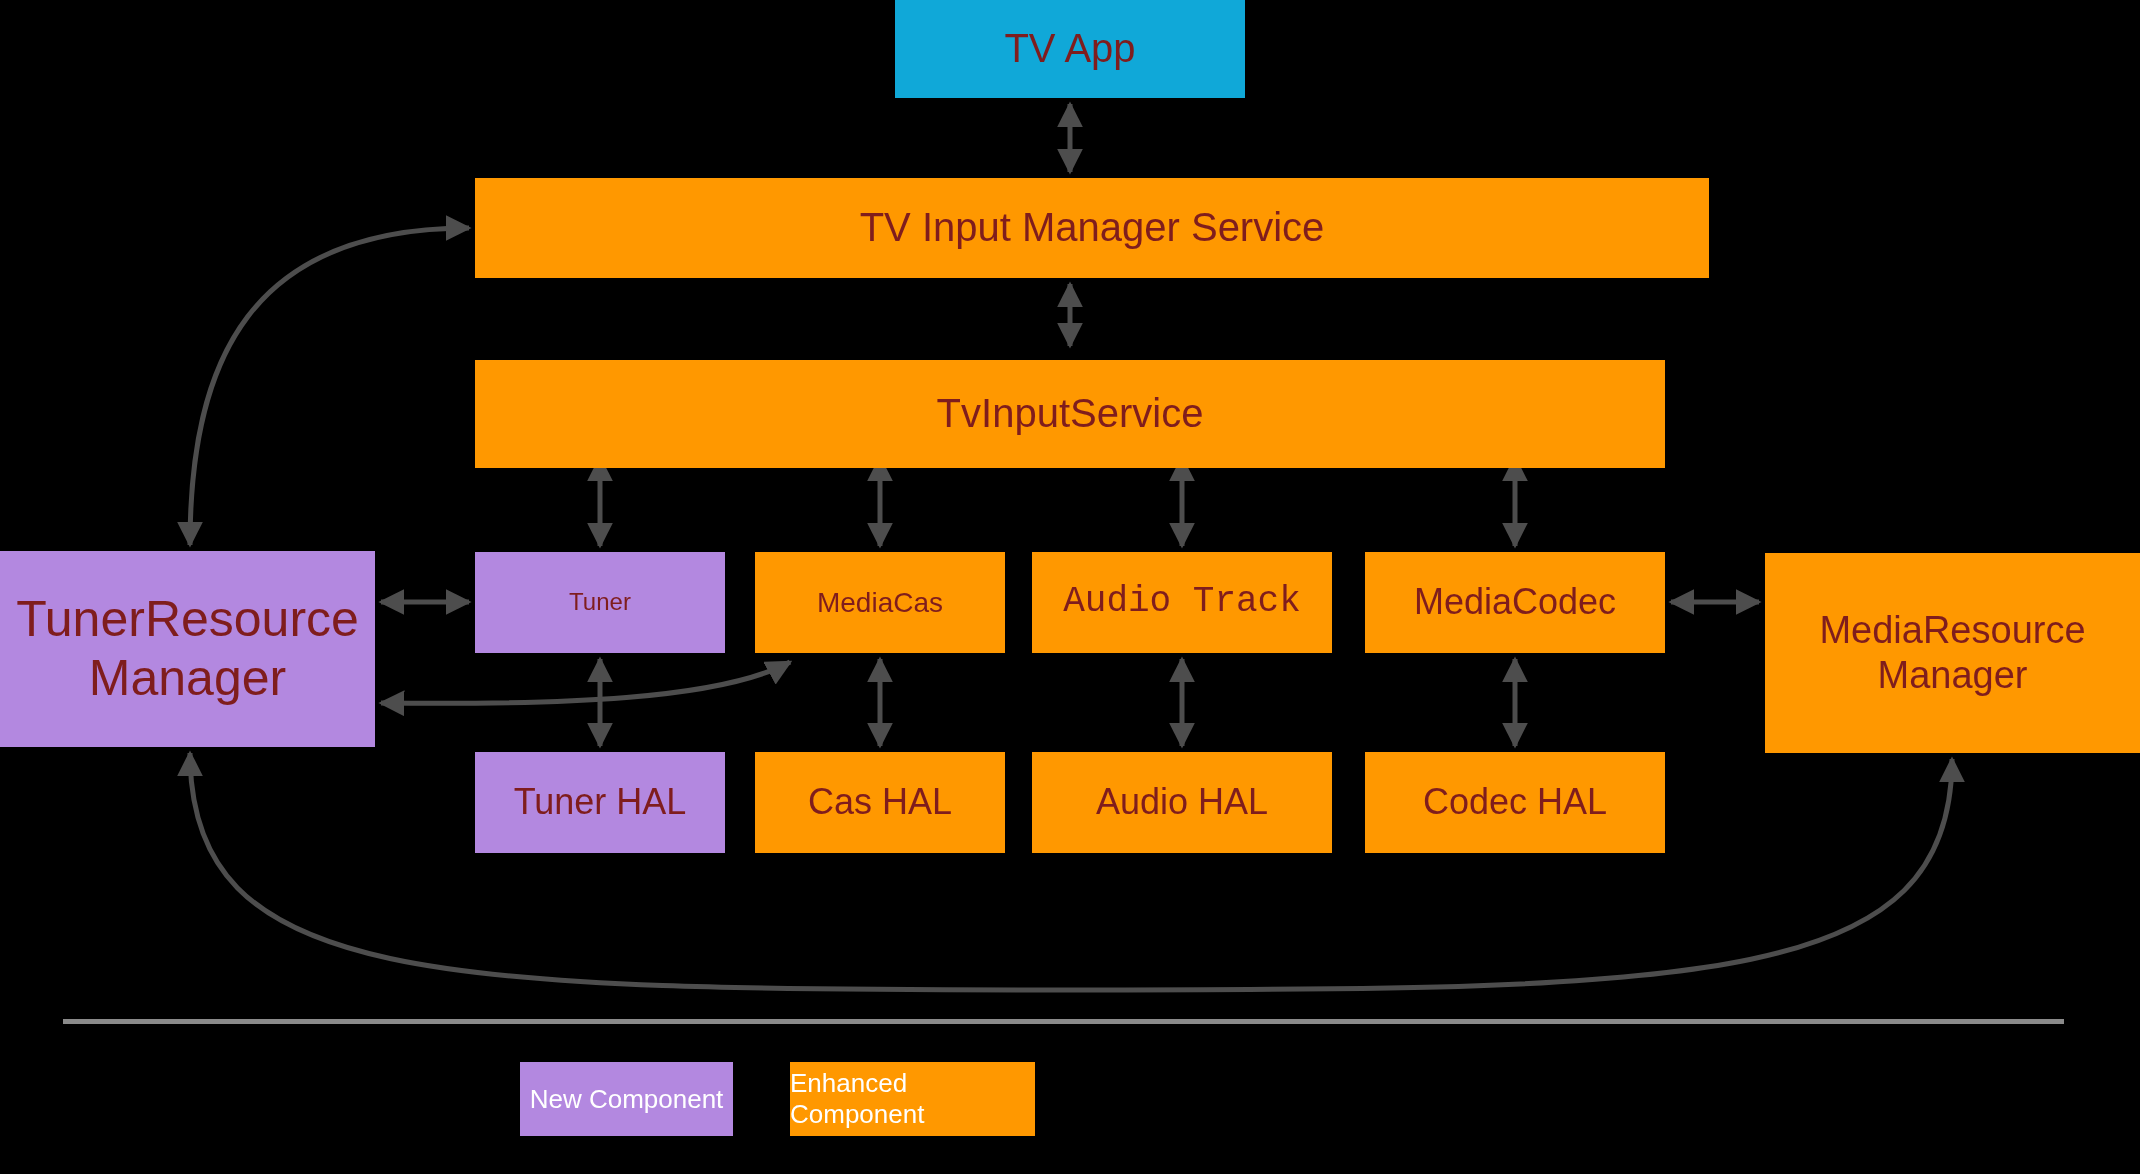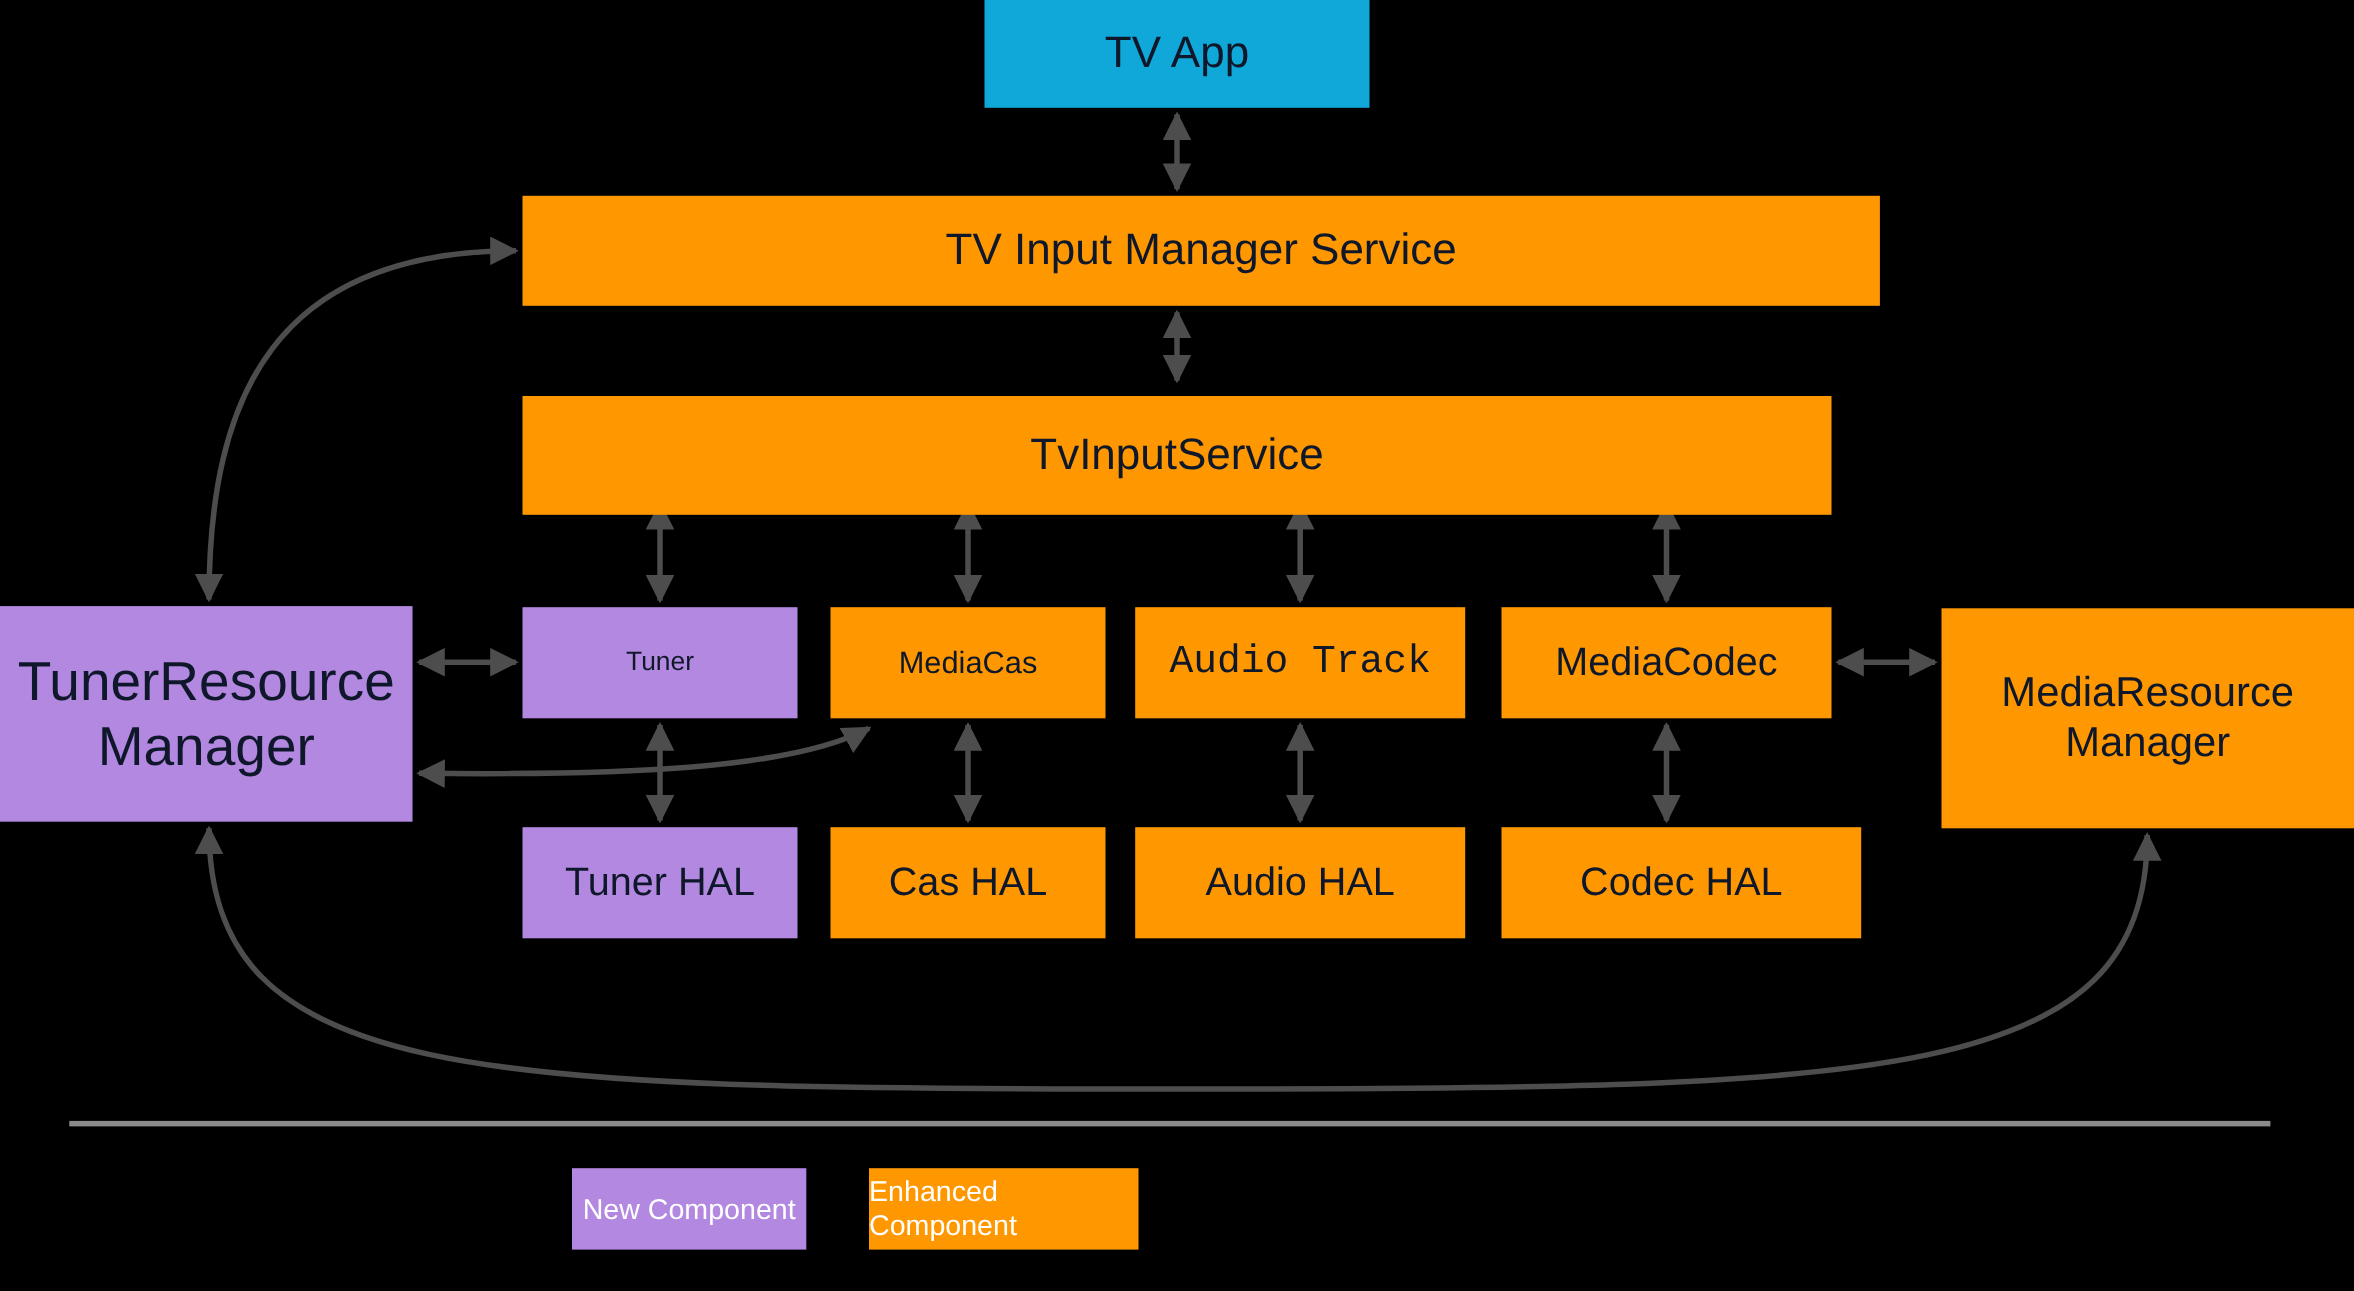--- a/index.html
+++ b/index.html
@@ -17,21 +17,21 @@
     background: #000000;
     overflow: hidden;
   }
   .node {
     position: absolute;
     box-sizing: border-box;
     display: flex;
     align-items: center;
     justify-content: center;
     text-align: center;
-    color: #0f172a;
+    color: #7f1d1d;
     font-family: "Liberation Sans", sans-serif;
     line-height: 1.18;
     white-space: pre-line;
     padding: 2px 6px;
   }
   .fill-cyan     { background: #10a8d8; }
   .fill-orange   { background: #ff9800; }
   .fill-purple   { background: #b388e0; }
 
   .svg-layer {
@@ -144,21 +144,21 @@
   </div>
 
   <div class="node fill-orange" style="left:755px; top:752px; width:250px; height:101px; font-size:36px;">
     <span>Cas HAL</span>
   </div>
 
   <div class="node fill-orange" style="left:1032px; top:752px; width:300px; height:101px; font-size:36px;">
     <span>Audio HAL</span>
   </div>
 
-  <div class="node fill-orange" style="left:1365px; top:752px; width:327px; height:101px; font-size:36px;">
+  <div class="node fill-orange" style="left:1365px; top:752px; width:300px; height:101px; font-size:36px;">
     <span>Codec HAL</span>
   </div>
 
   <div class="divider" style="left:63px; top:1019px; width:2001px; height:5px;"></div>
 
   <div class="legend-box fill-purple" style="left:520px; top:1062px; width:213px; height:74px; font-size:26px;">
     <span>New Component</span>
   </div>
 
   <div class="legend-box fill-orange" style="left:790px; top:1062px; width:245px; height:74px; font-size:26px;">

